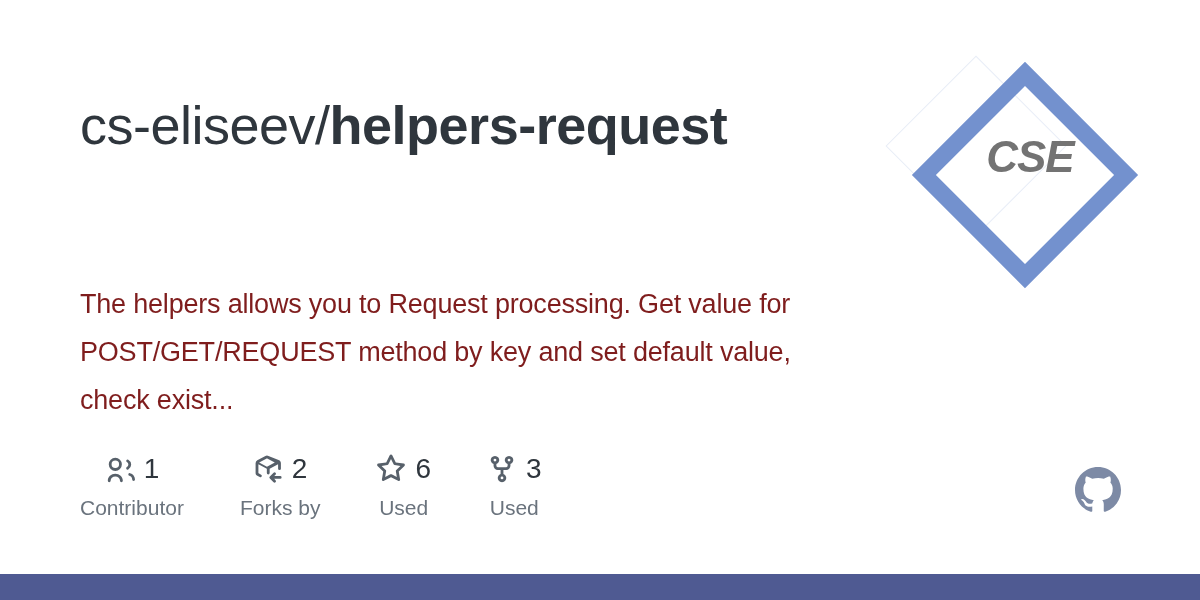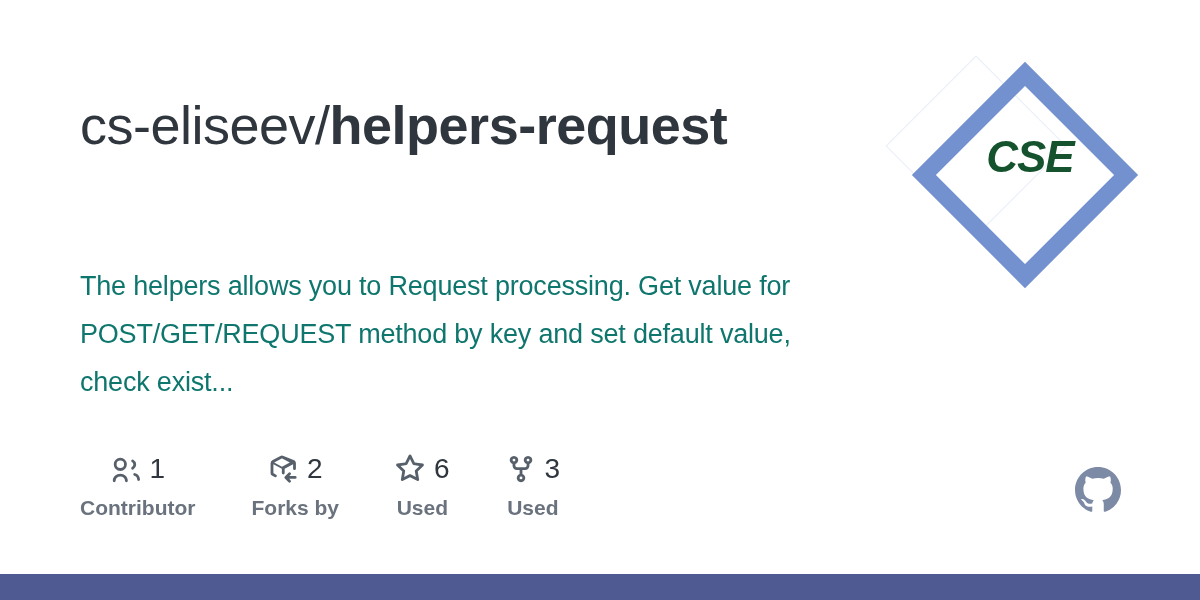--- a/index.html
+++ b/index.html
@@ -57,21 +57,21 @@
     position: absolute;
     left: 38px;
     top: 53px;
     width: 160px;
     text-align: center;
     font-family: "Liberation Sans", sans-serif;
     font-size: 44px;
     font-weight: bold;
     font-style: italic;
     letter-spacing: -1px;
-    color: #14532d;
+    color: #737373;
     line-height: 1;
   }
 
   
   .title {
     position: absolute;
     left: 80px;
     top: 90px;
     width: 790px;
     font-size: 54px;
@@ -81,25 +81,25 @@
     letter-spacing: -0.5px;
   }
   .title b {
     font-weight: 700;
   }
 
   
   .description {
     position: absolute;
     left: 80px;
-    top: 262px;
+    top: 280px;
     width: 770px;
     font-size: 27px;
     line-height: 48px;
-    color: #0f766e;
+    color: #7f1d1d;
     font-weight: 400;
     letter-spacing: -0.2px;
   }
 
   
   .stats {
     position: absolute;
     left: 80px;
     top: 452px;
     display: flex;
@@ -133,21 +133,20 @@
     font-size: 28px;
     color: #2f363d;
     line-height: 30px;
   }
   .stat-label {
     margin-top: 10px;
     font-size: 21px;
     color: #6a737d;
     line-height: 24px;
     white-space: nowrap;
-    font-weight: bold;
   }
 
   
   .gh-mark {
     position: absolute;
     left: 1075px;
     top: 467px;
     width: 46px;
     height: 46px;
   }

